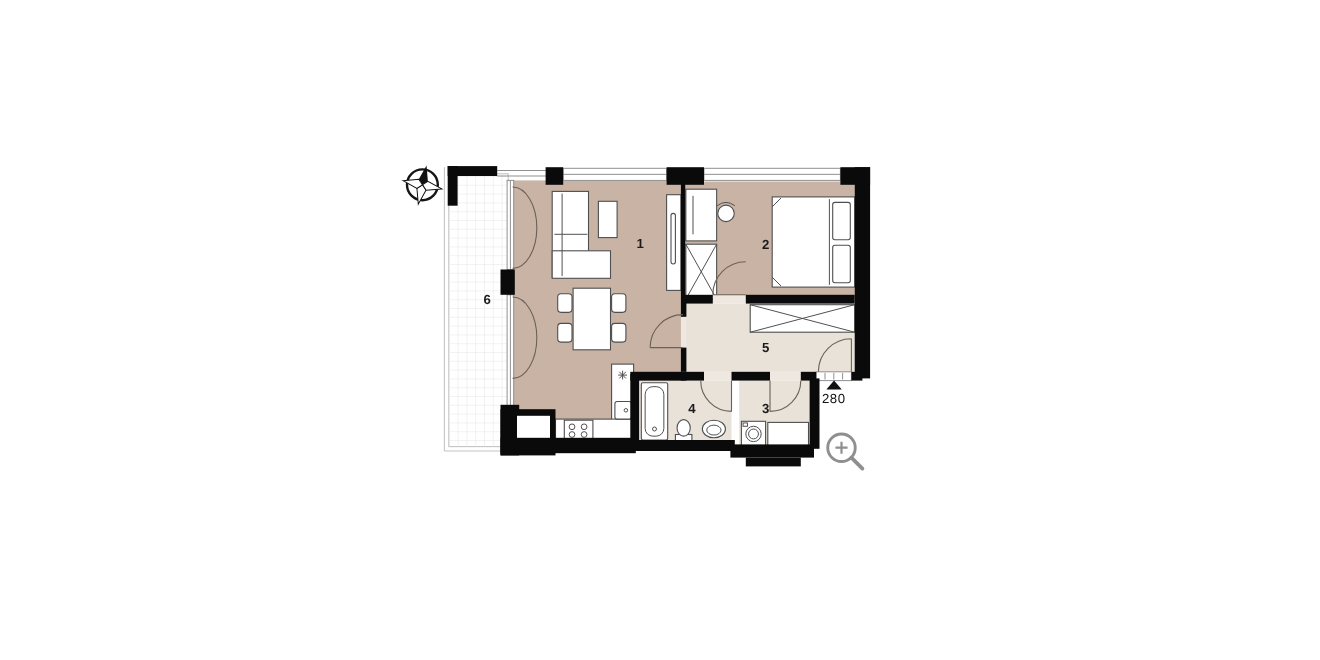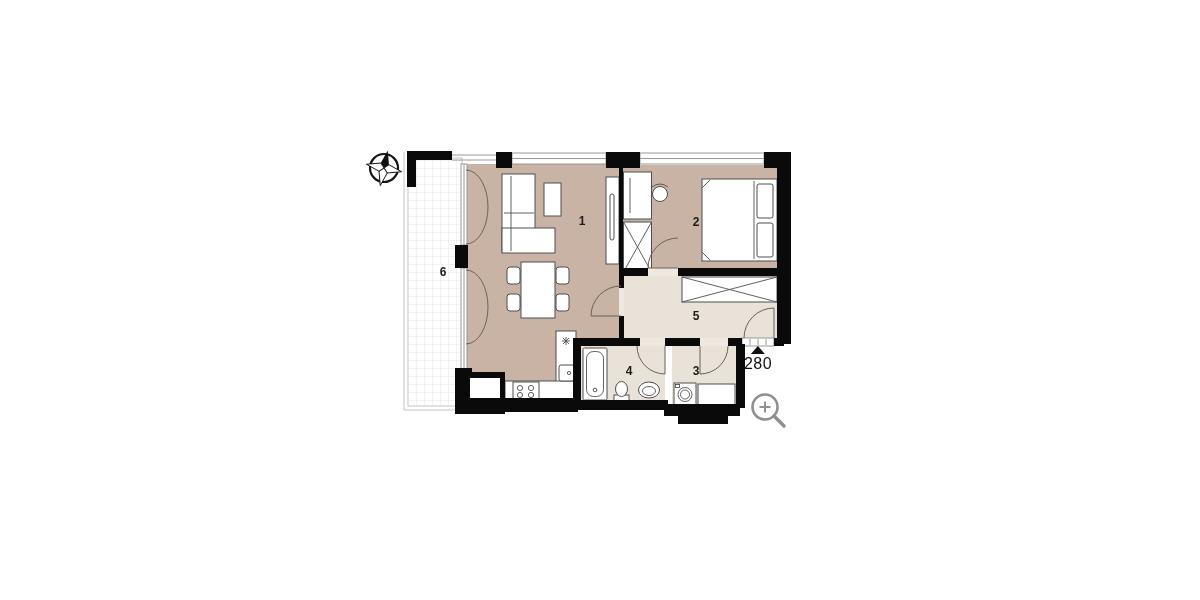--- a/index.html
+++ b/index.html
@@ -29,21 +29,21 @@
     font-size:12px;font-weight:bold;color:var(--label-text);line-height:1;
   }
   .entrance-marker{
     position:absolute;left:758px;top:346px;transform:translateX(-50%);
     display:flex;flex-direction:column;align-items:center;
   }
   .entrance-tri{
     width:0;height:0;border-left:7px solid transparent;
     border-right:7px solid transparent;border-bottom:8px solid #111;
   }
-  .entrance-elev{font-size:16px;color:#111;margin-top:1px;letter-spacing:0.5px;}
+  .entrance-elev{font-size:12px;color:#111;margin-top:1px;letter-spacing:0.5px;}
   .compass{position:absolute;left:364px;top:148px;}
   .zoom-icon{position:absolute;left:744px;top:388px;cursor:pointer;}
 </style>
 </head>
 <body>
 
 <div class="canvas">
 
   <svg class="plan-svg" width="1200" height="600" viewBox="0 0 1200 600">
     <defs>

